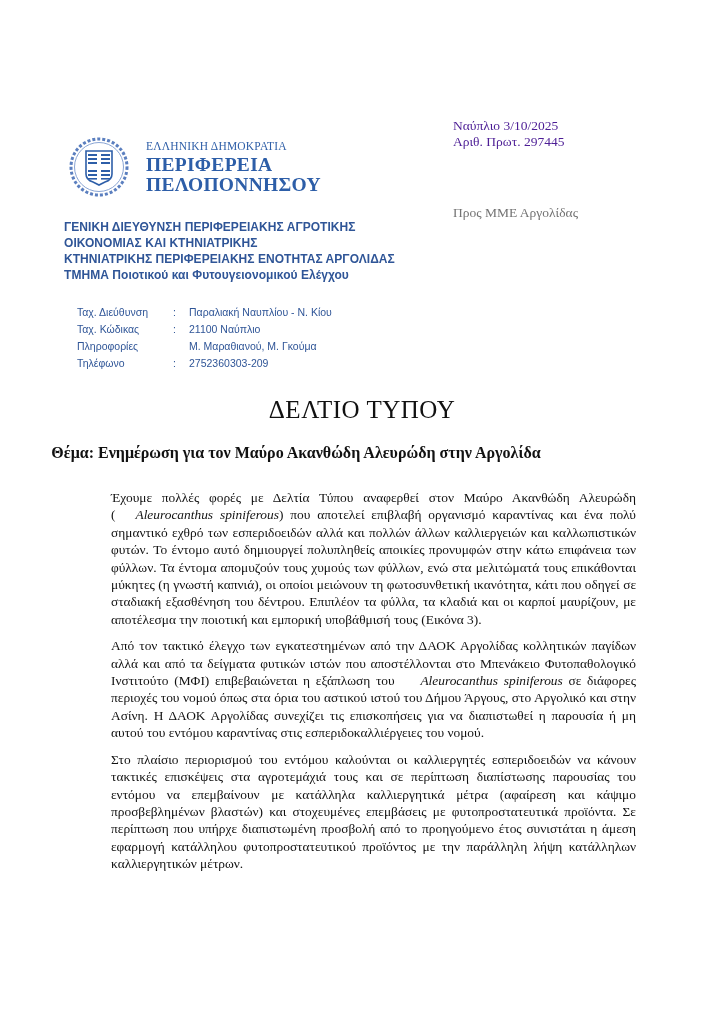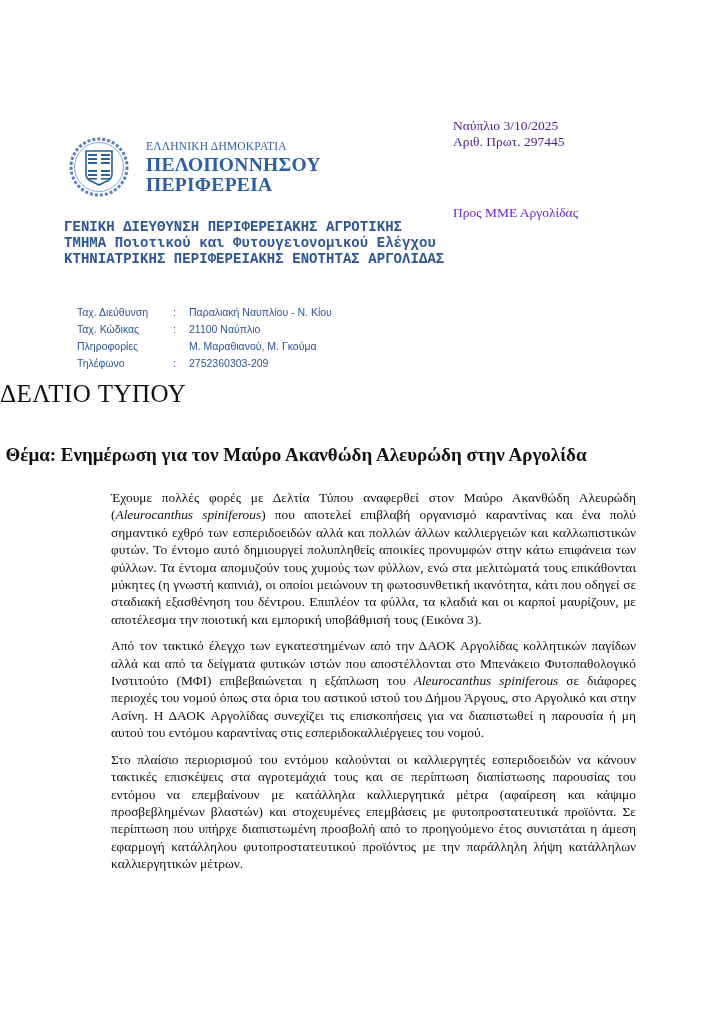--- a/index.html
+++ b/index.html
@@ -55,30 +55,30 @@
       font-size: 13.5px;
       line-height: 16px;
       color: #4c1d95;
     }
     .recipient {
       position: absolute;
       left: 453px;
       top: 205px;
       font-family: "Liberation Serif", serif;
       font-size: 13.5px;
-      color: #6d28d9;
+      color: #737373;
     }
 
     
     .dept-block {
       position: absolute;
       left: 64px;
       top: 219px;
-      font-family: Liberation Mono, monospace;
-      font-size: 14px;
+      font-family: Liberation Sans, sans-serif;
+      font-size: 12px;
       font-weight: bold;
       color: #2f5597;
       line-height: 16px;
       letter-spacing: 0.05px;
     }
 
     
     .contact-table {
       position: absolute;
       left: 77px;
@@ -91,52 +91,53 @@
     .contact-row { display: flex; }
     .contact-label { width: 96px; }
     .contact-colon { width: 16px; }
     .contact-value { }
 
     
     .doc-title {
       position: absolute;
       left: 0;
       width: 724px;
-      top: 380px;
+      top: 396px;
+      text-align: center;
       font-family: "Liberation Serif", serif;
       font-size: 25px;
       letter-spacing: 0.5px;
       color: #111;
     }
     .doc-subject {
       position: absolute;
       left: 0;
       width: 592px;
       top: 444px;
       text-align: center;
       font-family: "Liberation Serif", serif;
-      font-size: 19px;
+      font-size: 16px;
       font-weight: bold;
       color: #111;
     }
 
     
     .body-text {
       position: absolute;
       left: 111px;
       width: 525px;
       top: 489px;
       font-family: "Liberation Serif", serif;
       font-size: 13.4px;
       line-height: 17.4px;
       text-align: justify;
       color: #111;
     }
     .body-text p { margin-bottom: 9px; }
-    .body-text .ital { font-style: italic; }
+    .body-text .ital { font-style: italic; margin-left: 20px; }
   </style>
 </head>
 <body>
 
 <div class="logo-block">
   <svg class="emblem" viewBox="0 0 62 62">
 
     <circle cx="31" cy="31" r="28" fill="none" stroke="#5b7fbf" stroke-width="3" stroke-dasharray="3 2"></circle>
     <circle cx="31" cy="31" r="24.5" fill="none" stroke="#8aa5d4" stroke-width="1"></circle>
 
@@ -152,36 +153,37 @@
     <rect x="20" y="38" width="9" height="2" fill="#2d5ea8"></rect>
     <rect x="33" y="34" width="9" height="2" fill="#2d5ea8"></rect>
     <rect x="33" y="38" width="9" height="2" fill="#2d5ea8"></rect>
     <rect x="20" y="42" width="22" height="1.6" fill="#2d5ea8"></rect>
 
     <rect x="29" y="16" width="4" height="30" fill="#ffffff"></rect>
     <rect x="19" y="29.5" width="24" height="3.5" fill="#ffffff"></rect>
   </svg>
   <div class="logo-text">
     <span class="republic">ΕΛΛΗΝΙΚΗ ΔΗΜΟΚΡΑΤΙΑ</span>
+    <span class="region-line">ΠΕΡΙΦΕΡΕΙΑ</span>
     <span class="region-line">ΠΕΛΟΠΟΝΝΗΣΟΥ</span>
-    <span class="region-line">ΠΕΡΙΦΕΡΕΙΑ</span>
   </div>
 </div>
 
 <div class="date-block">
   <div>Ναύπλιο 3/10/2025</div>
   <div>Αριθ. Πρωτ. 297445</div>
 </div>
 
 <div class="recipient">Προς ΜΜΕ Αργολίδας</div>
 
 <div class="dept-block">
   <div>ΓΕΝΙΚΗ ΔΙΕΥΘΥΝΣΗ ΠΕΡΙΦΕΡΕΙΑΚΗΣ ΑΓΡΟΤΙΚΗΣ</div>
+  <div>ΟΙΚΟΝΟΜΙΑΣ ΚΑΙ ΚΤΗΝΙΑΤΡΙΚΗΣ</div>
+  <div>ΚΤΗΝΙΑΤΡΙΚΗΣ ΠΕΡΙΦΕΡΕΙΑΚΗΣ ΕΝΟΤΗΤΑΣ ΑΡΓΟΛΙΔΑΣ</div>
   <div>ΤΜΗΜΑ Ποιοτικού και Φυτουγειονομικού Ελέγχου</div>
-  <div>ΚΤΗΝΙΑΤΡΙΚΗΣ ΠΕΡΙΦΕΡΕΙΑΚΗΣ ΕΝΟΤΗΤΑΣ ΑΡΓΟΛΙΔΑΣ</div>
 </div>
 
 <div class="contact-table">
   <div class="contact-row">
     <span class="contact-label">Ταχ. Διεύθυνση</span>
     <span class="contact-colon">:</span>
     <span class="contact-value">Παραλιακή Ναυπλίου - Ν. Κίου</span>
   </div>
   <div class="contact-row">
     <span class="contact-label">Ταχ. Κώδικας</span>

